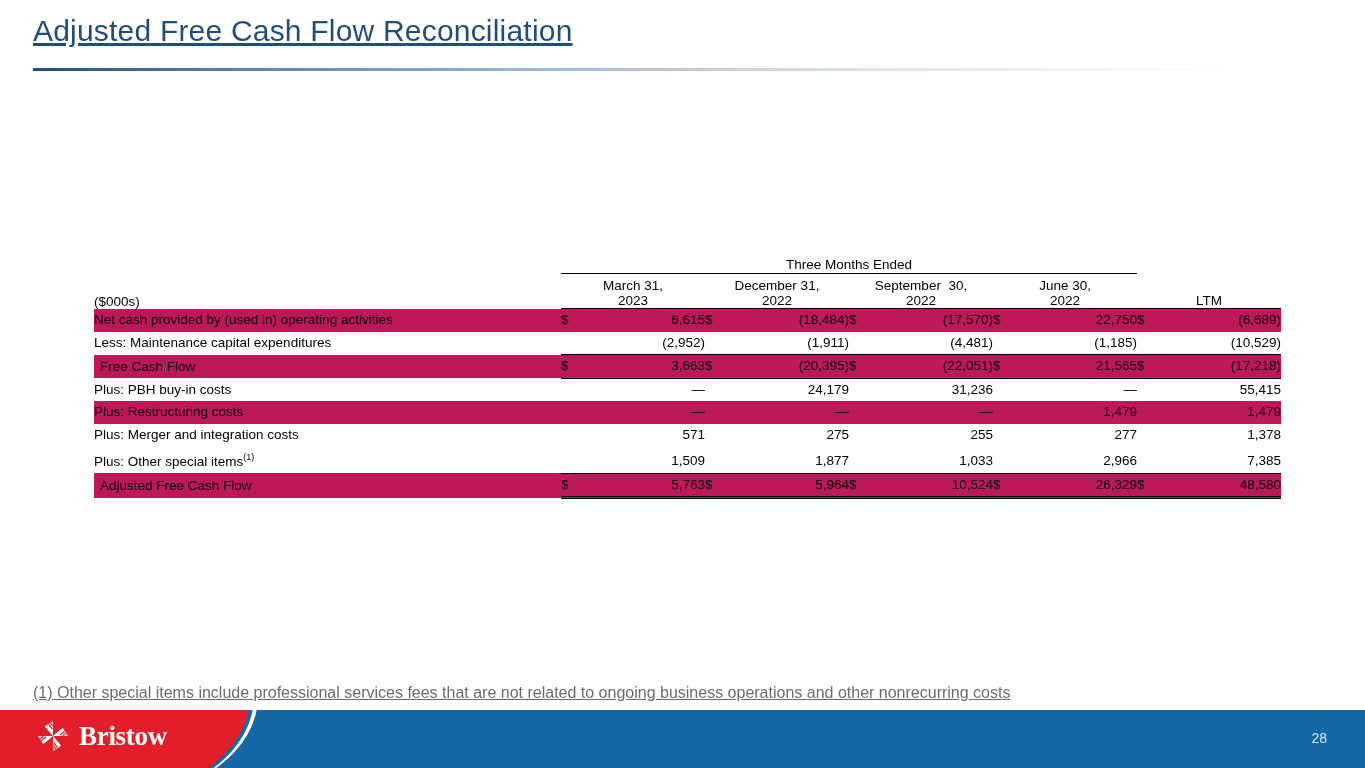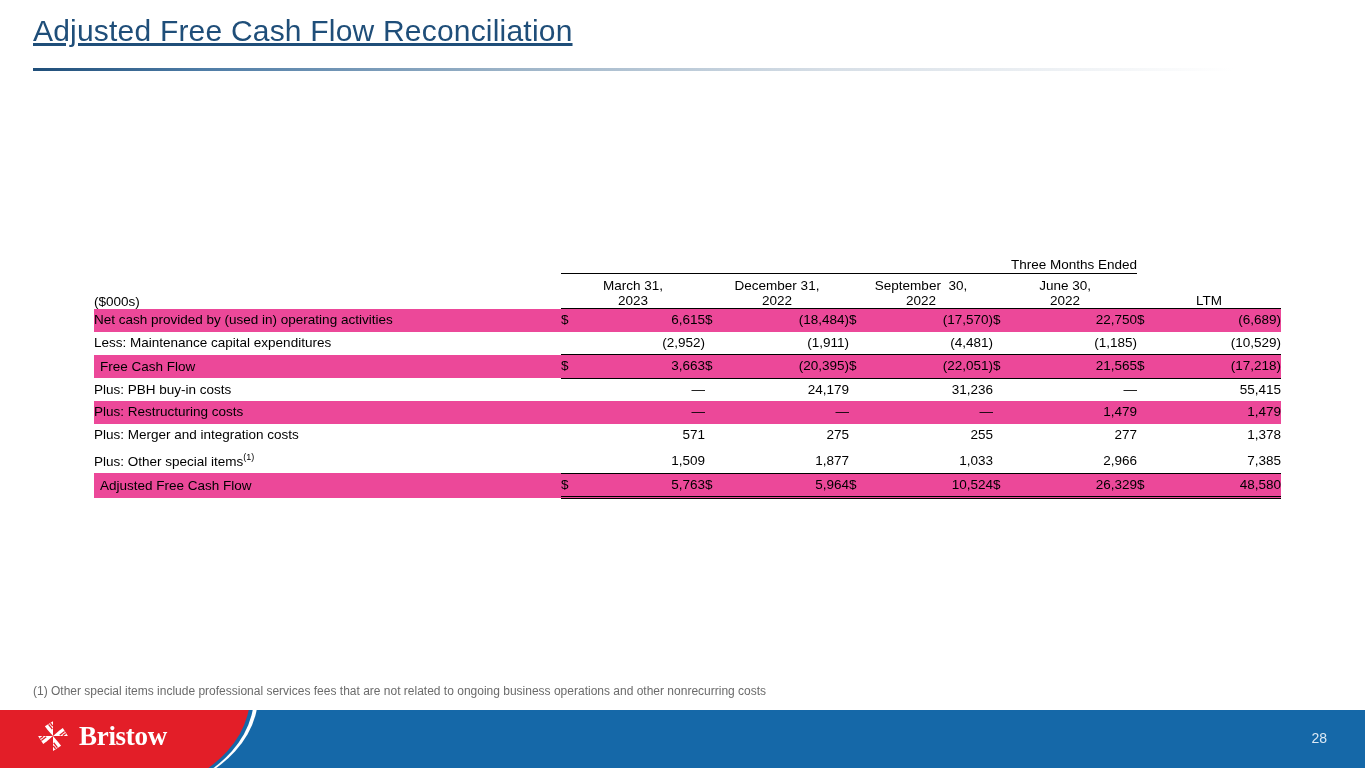--- a/index.html
+++ b/index.html
@@ -56,21 +56,21 @@
     vertical-align: bottom;
   }
 
   
   col.c-label { width: 467px; }
   col.c-cur   { width: 22px; }
   col.c-val   { width: 122px; }
 
   
   .grp-title {
-    text-align: right;
+    text-align: center;
     font-size: 13.5px;
     padding-bottom: 3px;
     height: 20px;
   }
   .grp-rule-cell {
     height: 2px;
     padding: 0;
   }
   .grp-rule {
     height: 0;
@@ -97,39 +97,40 @@
     padding-bottom: 2px;
     margin-left: 24px;
   }
 
   
   tr.row td {
     height: 22.5px;
     line-height: 22.5px;
     font-size: 13.5px;
   }
-  tr.row.hl td { background: #ec4899; }
+  tr.row.hl td { background: #be185d; }
   td.lbl { padding-left: 2px; white-space: nowrap; }
   td.lbl.ind { padding-left: 6px; }
   td.cur { text-align: left; padding-left: 4px; }
   td.val { text-align: right; padding-right: 5px; }
   td.bot-rule  { border-bottom: 1.2px solid #000; }
   tr.dbl td.cur, tr.dbl td.val {
     border-bottom: 3px double #000;
   }
   .sup { font-size: 9px; vertical-align: super; }
 
   
   #footnote {
     position: absolute;
     left: 33px;
     top: 684px;
-    font-size: 12px;
+    font-size: 16px;
     color: #6b6b6b;
     white-space: nowrap;
+    text-decoration: underline;
   }
 
   
   #footer {
     position: absolute;
     left: 0;
     top: 710px;
     width: 1365px;
     height: 58px;
     background: #1568A8;

